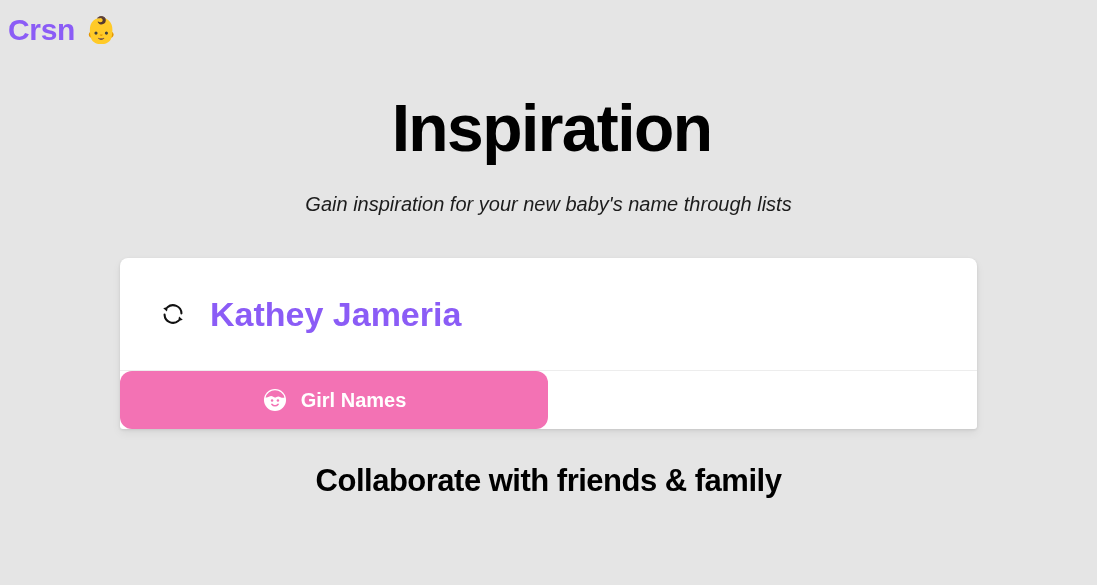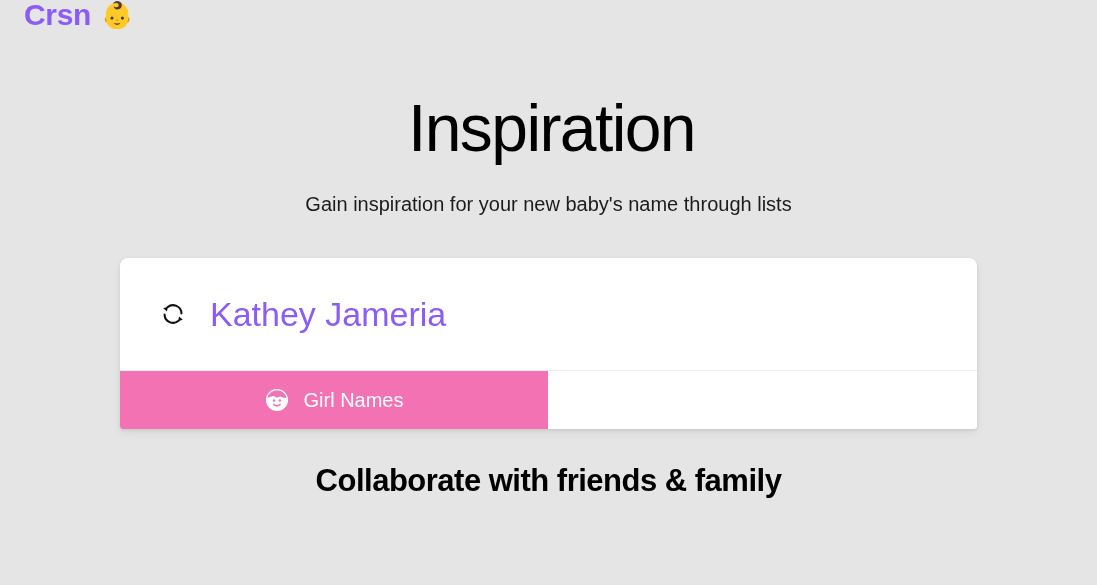--- a/index.html
+++ b/index.html
@@ -14,23 +14,23 @@
     background: #e5e5e5;
     font-family: "Liberation Sans", sans-serif;
     color: #1a1a1a;
     -webkit-font-smoothing: antialiased;
   }
 
   
   .navbar {
     height: 60px;
     display: flex;
-    align-items: flex-start;
+    align-items: center;
     justify-content: space-between;
-    padding: 0 30px 0 24px;
+    padding: 0 30px 0 8px;
     gap: 28px;
   }
 
   .brand {
     display: flex;
     align-items: center;
     gap: 10px;
     cursor: pointer;
   }
 
@@ -71,42 +71,44 @@
   }
 
   
   .hero {
     text-align: center;
     margin-top: 34px;
   }
 
   .hero-title {
     font-size: 66px;
-    font-weight: 400;
+    font-weight: 700;
     letter-spacing: -1.6px;
     color: #000;
     line-height: 1.05;
     padding-left: 6px;
   }
 
   .hero-sub {
     margin-top: 30px;
     font-size: 20px;
     color: #1c1c1c;
     font-weight: 400;
+    font-style: italic;
   }
 
   
   .card {
     width: 857px;
     margin: 42px auto 0;
     background: #ffffff;
     border-radius: 8px 8px 3px 3px;
     box-shadow: 0 1px 3px rgba(0,0,0,0.10), 0 4px 10px rgba(0,0,0,0.06);
     overflow: hidden;
+    font-weight: bold;
   }
 
   .card-body {
     height: 113px;
     display: flex;
     align-items: center;
     padding-left: 39px;
     gap: 23px;
     border-bottom: 1px solid #ededed;
   }
@@ -134,20 +136,21 @@
   }
 
   .tab {
     display: flex;
     align-items: center;
     justify-content: center;
     gap: 13px;
     cursor: pointer;
     font-size: 20px;
     line-height: 1;
+    border-radius: 12px;
   }
 
   .tab-girl {
     width: 428px;
     background: #f372b4;
     color: #ffffff;
   }
 
   .tab-boy {
     flex: 1;

